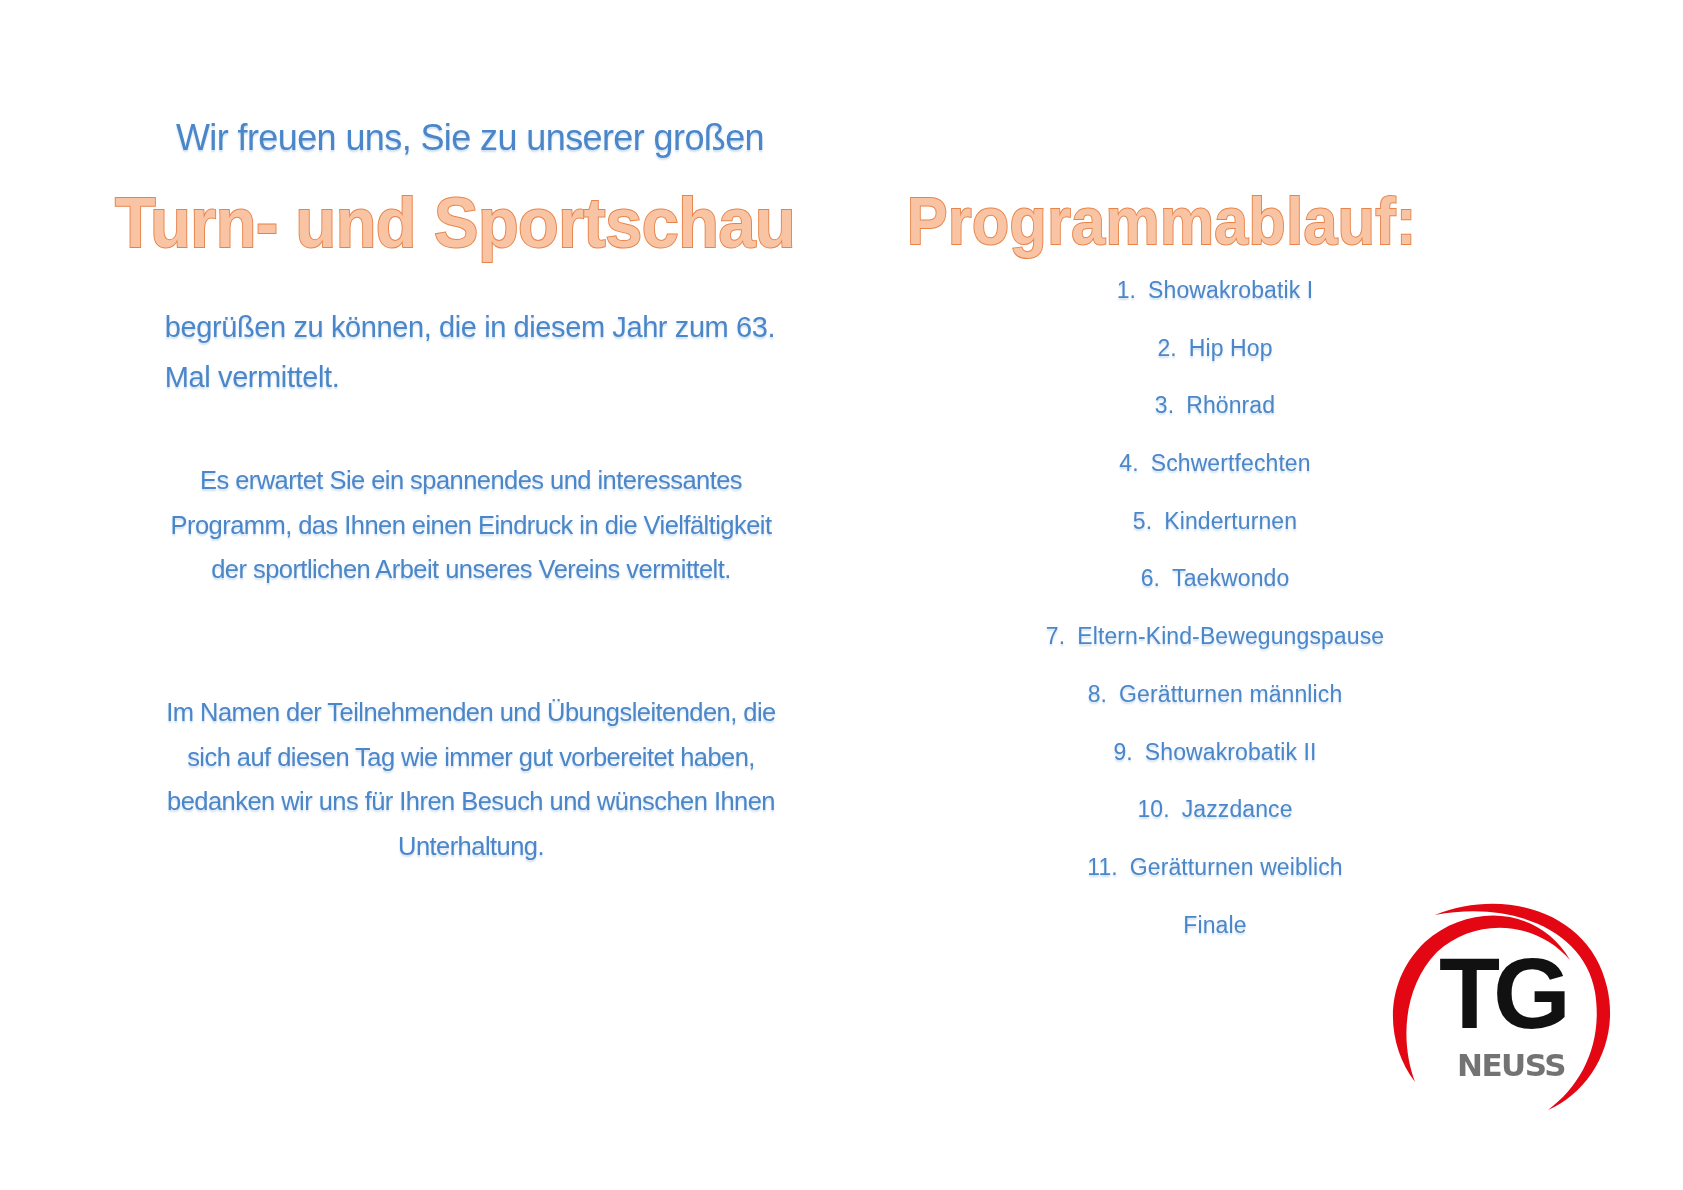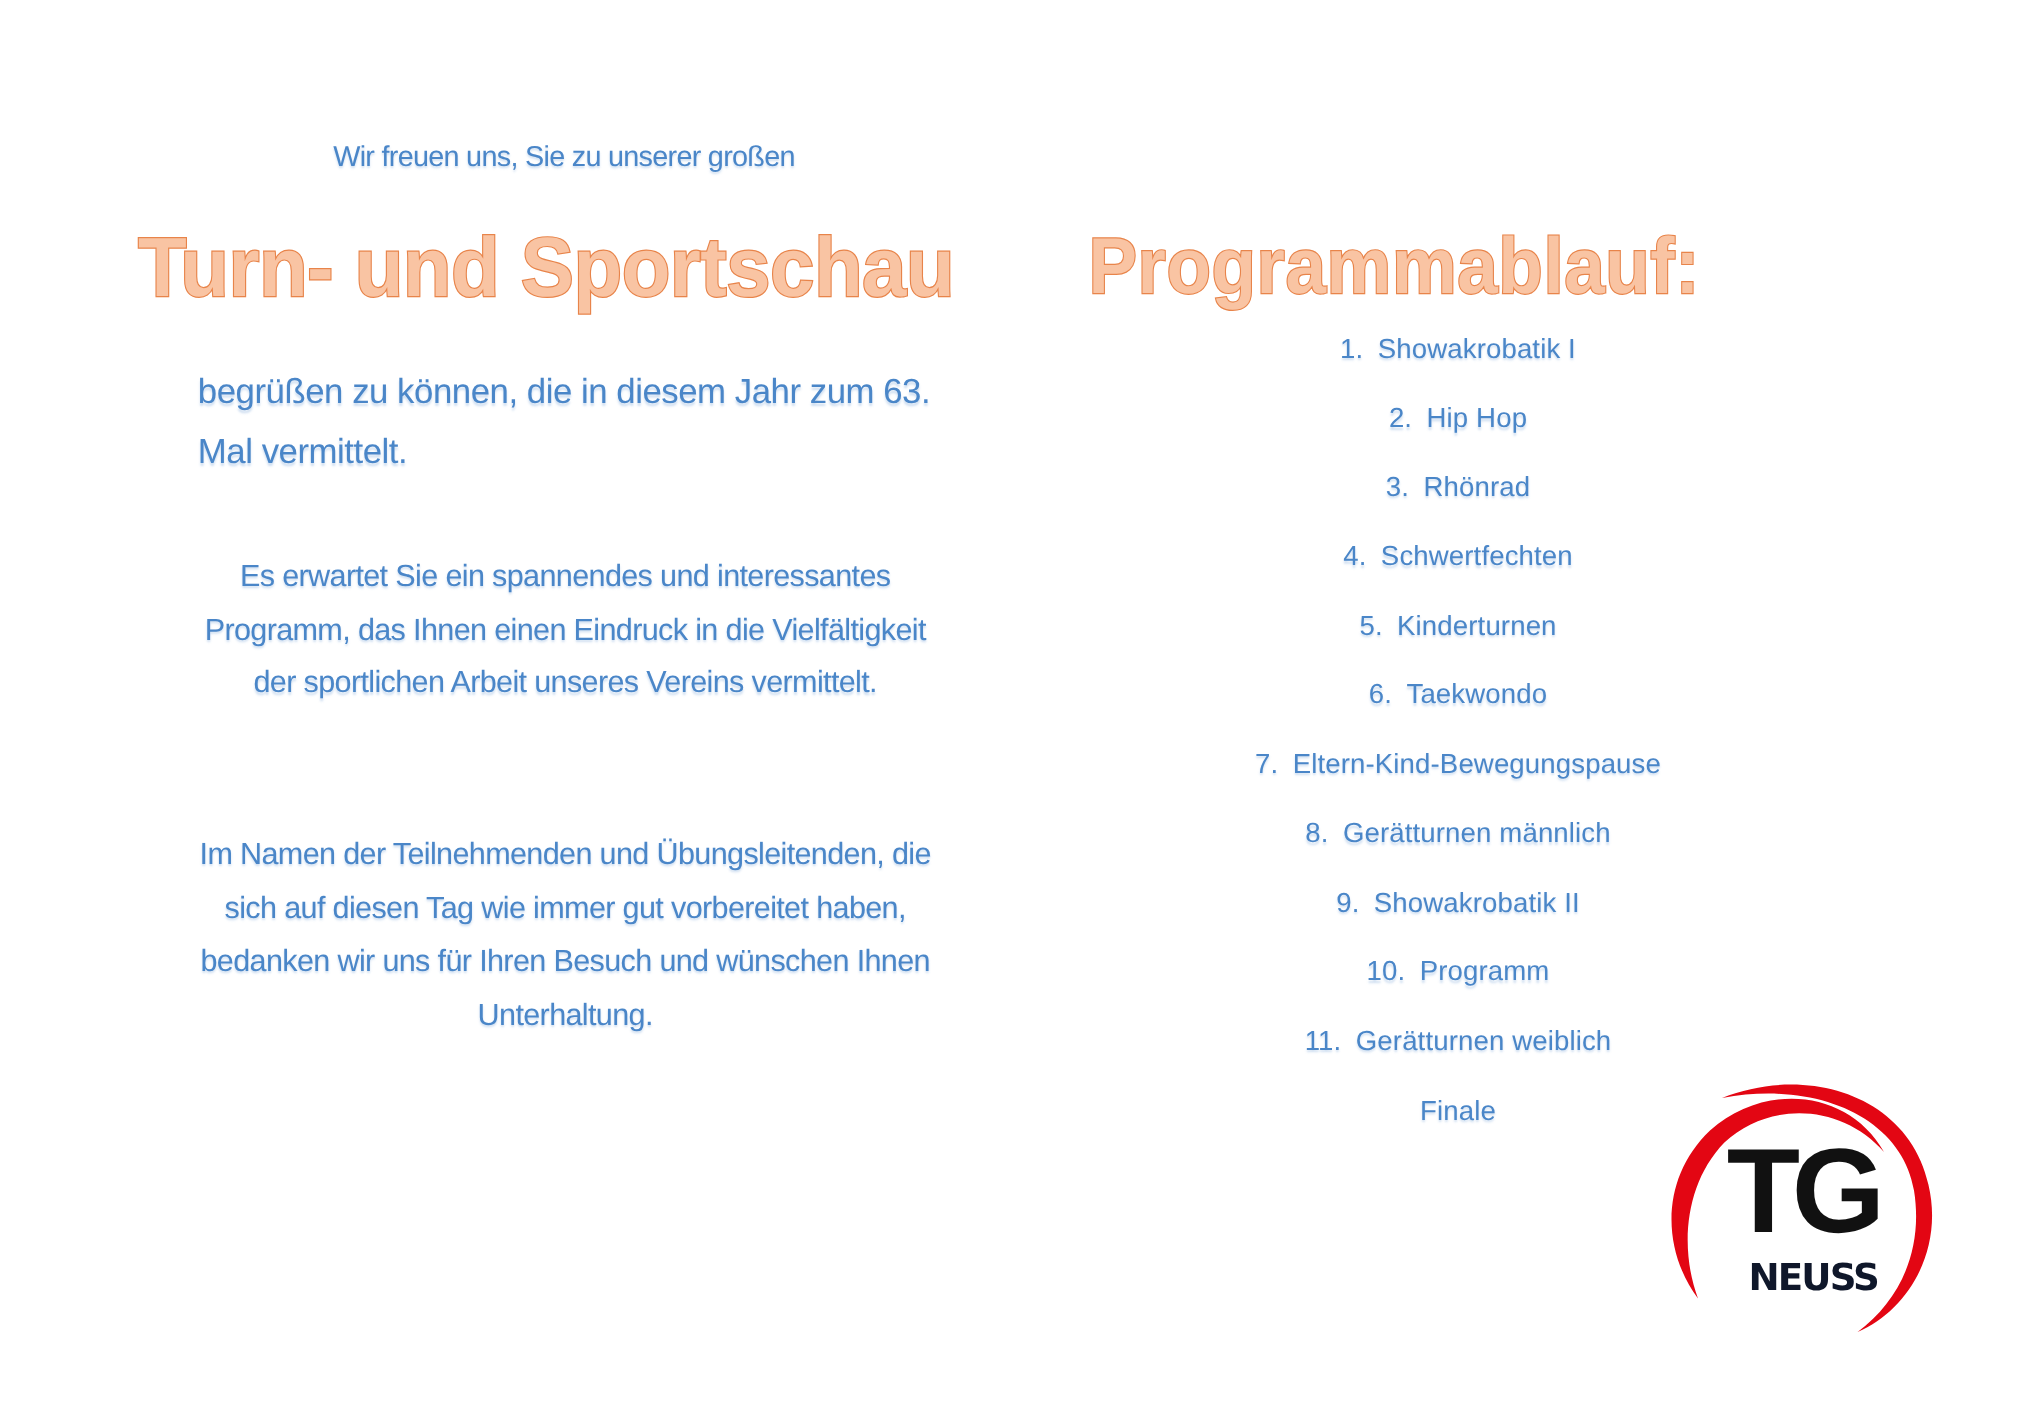--- a/index.html
+++ b/index.html
@@ -26,21 +26,21 @@
     .line {
       position: absolute;
       white-space: nowrap;
       text-align: center;
       transform: translateX(-50%);
     }
     
     .intro {
       left: 470px;
       top: 117px;
-      font-size: 24px;
+      font-size: 36px;
       letter-spacing: -0.6px;
     }
     .title {
       position: absolute;
       white-space: nowrap;
       font-weight: bold;
       color: #F9C4A3;
       -webkit-text-stroke: 2px #E8844A;
       paint-order: stroke fill;
       letter-spacing: 0.5px;
@@ -138,21 +138,21 @@
     }
     .logo-neuss {
       position: absolute;
       left: 72px;
       top: 156px;
       font-family: "DejaVu Sans", "Liberation Sans", sans-serif;
       font-weight: bold;
       font-size: 31px;
       line-height: 34px;
       letter-spacing: -1.5px;
-      color: #0f172a;
+      color: #737373;
     }
   </style>
 </head>
 <body>
 
 <div class="page">
 
   <div class="line blue intro">Wir freuen uns, Sie zu unserer großen</div>
 
   <div class="title title-left">Turn- und Sportschau</div>
@@ -181,21 +181,21 @@
   <ol class="program-list blue">
     <li class="program-item"><span class="program-num">1.</span><span>Showakrobatik I</span></li>
     <li class="program-item"><span class="program-num">2.</span><span>Hip Hop</span></li>
     <li class="program-item"><span class="program-num">3.</span><span>Rhönrad</span></li>
     <li class="program-item"><span class="program-num">4.</span><span>Schwertfechten</span></li>
     <li class="program-item"><span class="program-num">5.</span><span>Kinderturnen</span></li>
     <li class="program-item"><span class="program-num">6.</span><span>Taekwondo</span></li>
     <li class="program-item"><span class="program-num">7.</span><span>Eltern-Kind-Bewegungspause</span></li>
     <li class="program-item"><span class="program-num">8.</span><span>Gerätturnen männlich</span></li>
     <li class="program-item"><span class="program-num">9.</span><span>Showakrobatik II</span></li>
-    <li class="program-item"><span class="program-num">10.</span><span>Programm</span></li>
+    <li class="program-item"><span class="program-num">10.</span><span>Jazzdance</span></li>
     <li class="program-item"><span class="program-num">11.</span><span>Gerätturnen weiblich</span></li>
     <li class="program-item"><span>Finale</span></li>
   </ol>
 
   <div class="logo">
     <svg width="240" height="225" viewBox="0 0 240 225">
 
       <path d="M 50 23 C 120 -5, 205 20, 222 95 C 235 150, 205 200, 163 218 C 198 192, 218 150, 210 100 C 200 40, 130 8, 50 23 Z" fill="#E30613"></path>
 
       <path d="M 30 190 C 0 150, -2 90, 40 50 C 85 10, 155 15, 185 68 C 150 28, 90 25, 52 60 C 18 95, 15 150, 30 190 Z" fill="#E30613"></path>

